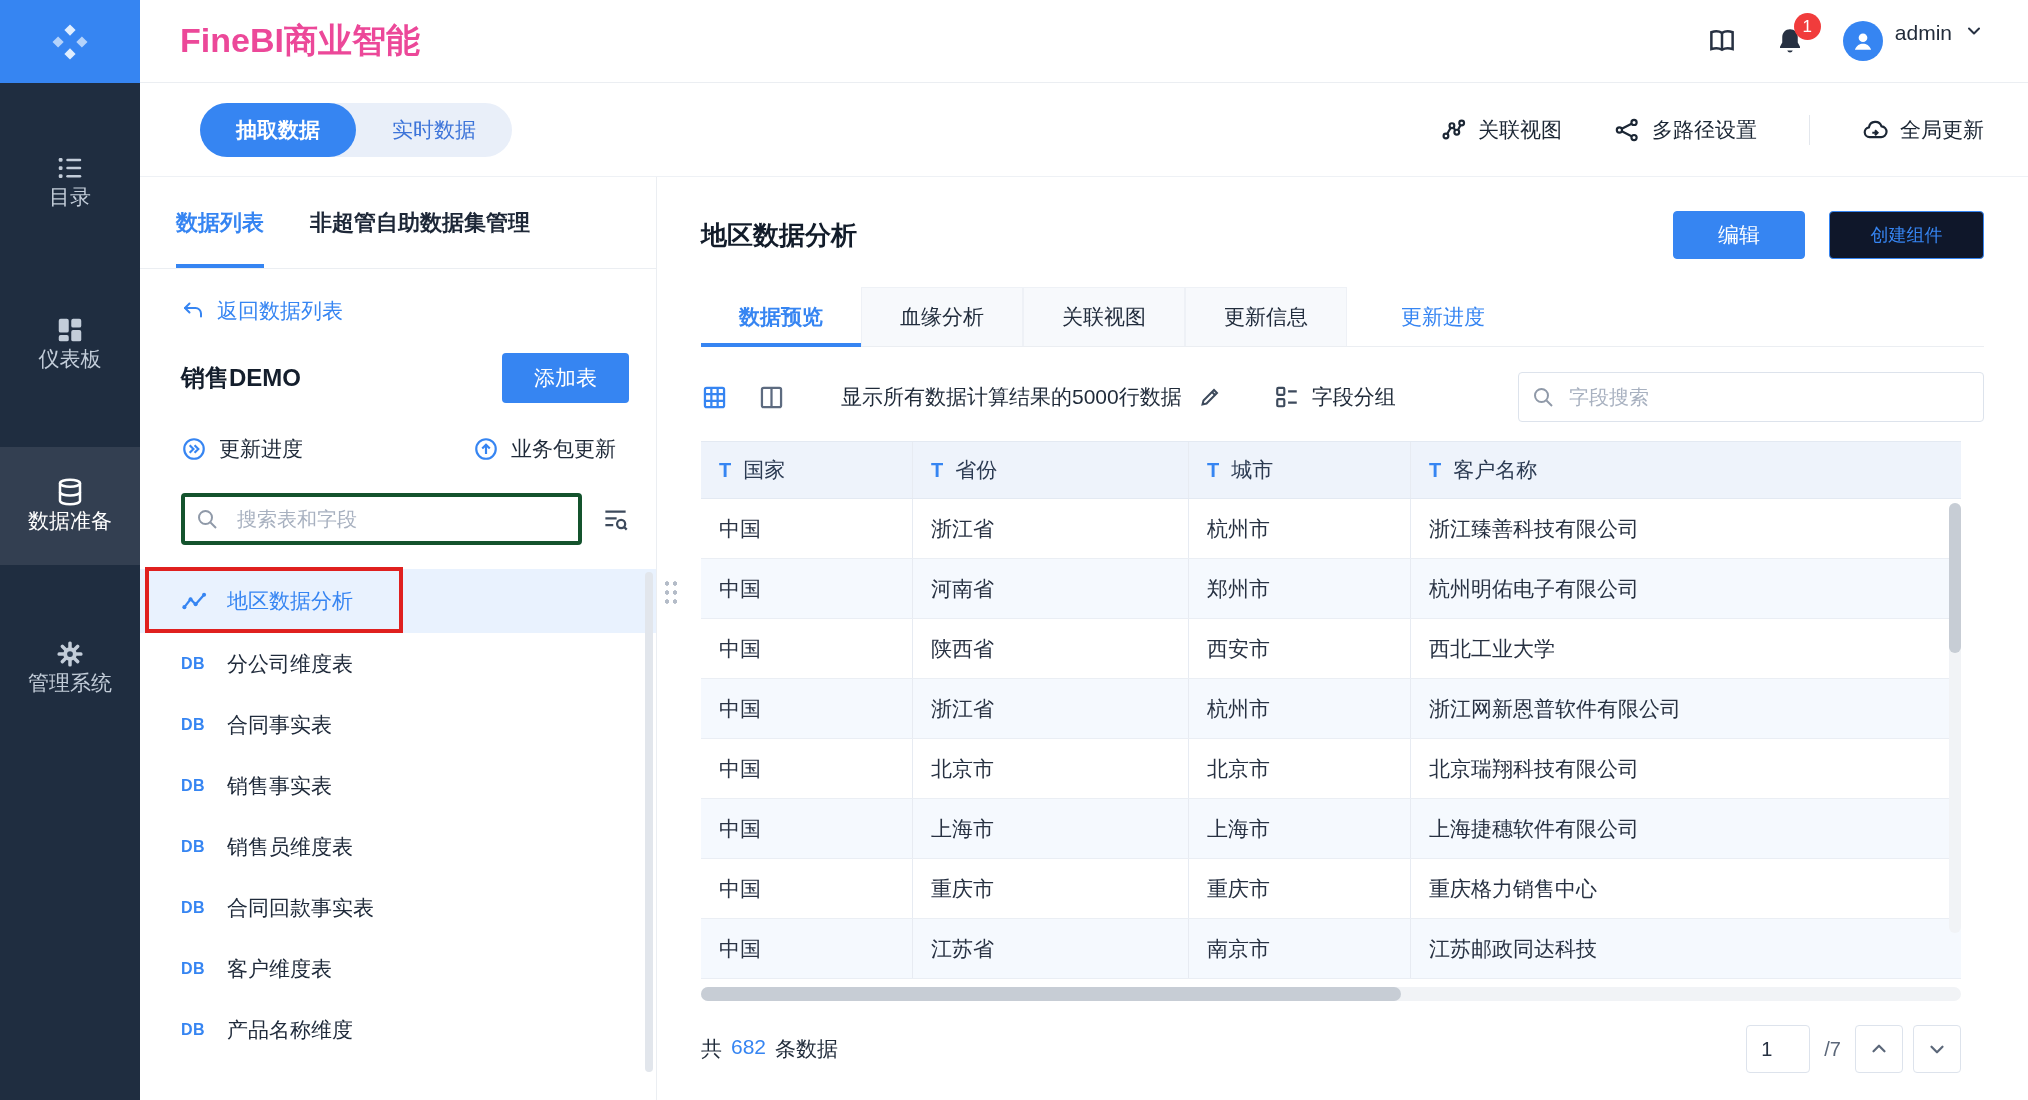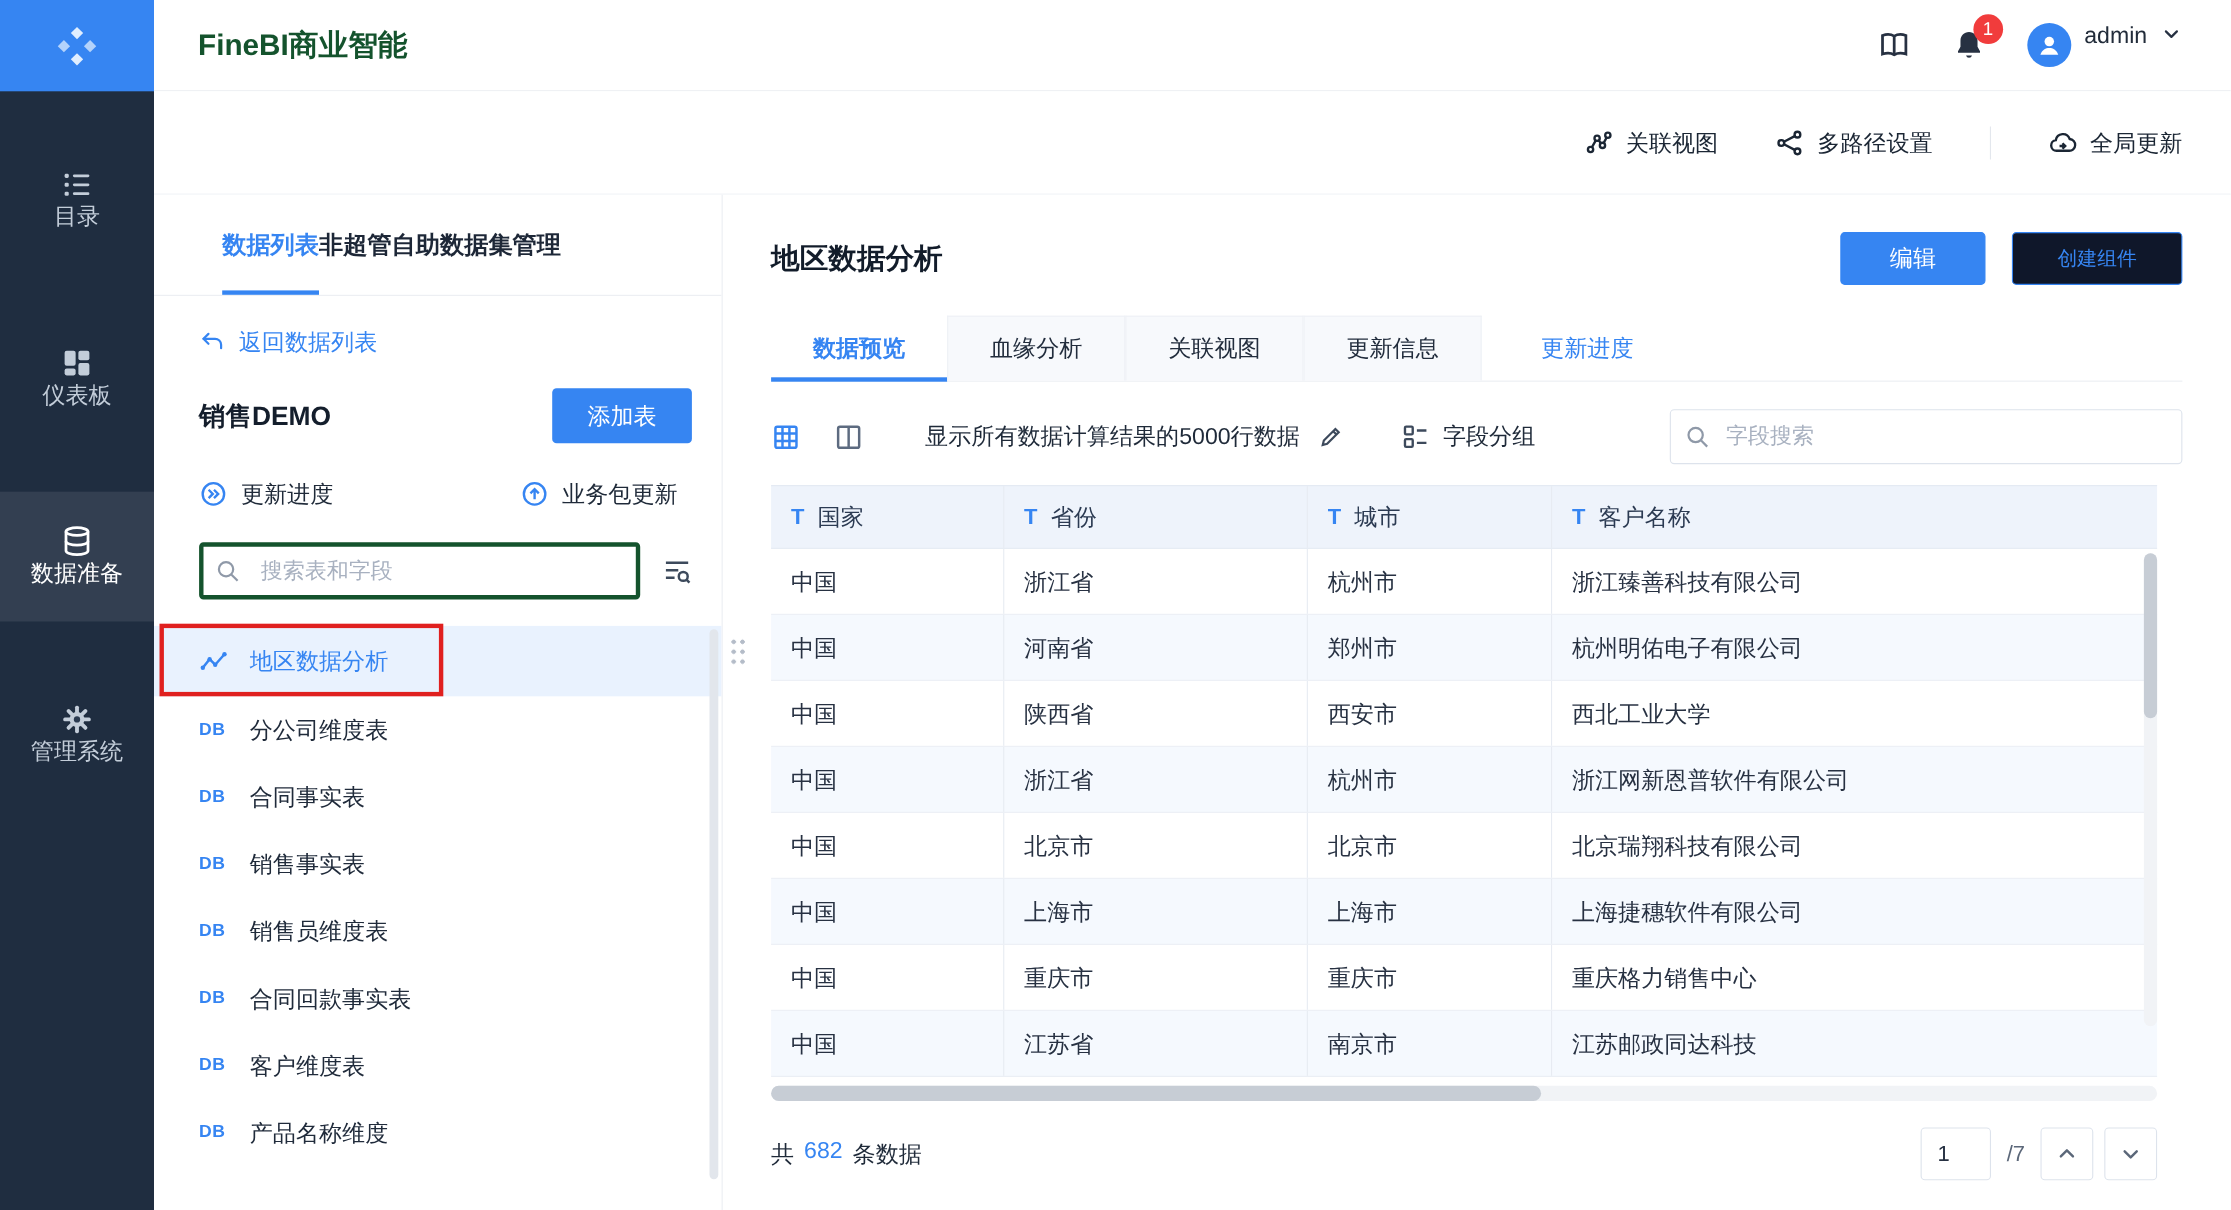--- a/index.html
+++ b/index.html
@@ -11,41 +11,41 @@
   .sidebar { width:140px; flex:0 0 140px; background:#1f2d40; display:flex; flex-direction:column; }
   .logo { height:83px; flex:0 0 83px; background:#3685f2; display:flex; align-items:center; justify-content:center; cursor:pointer; }
   .nav { padding-top:40px; display:flex; flex-direction:column; }
   .nav-item { display:flex; flex-direction:column; align-items:center; padding:30px 0; margin-bottom:44px; color:#c3cdd9; cursor:pointer;text-align:right; }
   .nav-label { font-size:21px; }
   .nav-item.active { background:rgba(255,255,255,.09); color:#fff; }
 
   
   .right-col { flex:1; display:flex; flex-direction:column; min-width:0; }
   .topbar { height:83px; flex:0 0 83px; display:flex; align-items:center; padding:0 44px 0 40px; border-bottom:1px solid #ebeef2; background:#fff; }
-  .app-title { font-size:27px; font-weight:bold; color:#14532d; }
+  .app-title { font-size:34px; font-weight:bold; color:#ec4899; }
   .topbar-right { margin-left:auto; display:flex; align-items:center; gap:38px; }
   .icon-btn { position:relative; color:#273142; cursor:pointer; display:flex; }
   .badge { position:absolute; top:-13px; right:-16px; min-width:27px; height:27px; padding:0 6px; border-radius:14px; background:#f13c3c; color:#fff; font-size:17px; display:flex; align-items:center; justify-content:center; }
   .user-wrap { display:flex; align-items:flex-start; gap:12px; cursor:pointer; }
   .avatar { width:40px; height:40px; border-radius:50%; background:#3685f2; display:flex; align-items:center; justify-content:center; overflow:hidden; }
   .user-name { font-size:21px; color:#222c3a; }
 
   .subbar { height:94px; flex:0 0 94px; display:flex; align-items:center; padding:0 44px 0 60px; border-bottom:1px solid #eef1f5; background:#fff; }
   .mode-toggle { display:flex; background:#e9eff9; border-radius:28px; height:54px; align-items:center; }
   .mode-tab { padding:0 36px; height:54px; line-height:54px; font-size:21px; border-radius:28px; color:#3d74d9; cursor:pointer; }
   .mode-tab.active { background:#3685f2; color:#fff; font-weight:bold; }
   .subbar-actions { margin-left:auto; display:flex; align-items:center; gap:52px; }
   .subbar-action { display:flex; align-items:center; gap:12px; font-size:21px; color:#1b2634; cursor:pointer; }
   .subbar-sep { width:1px; height:30px; background:#e3e7ed; }
 
   .content { flex:1; display:flex; min-height:0; position:relative; background:#fff; }
 
   
   .left-panel { width:517px; flex:0 0 517px; border-right:1px solid #ebeef2; position:relative; overflow:hidden; }
-  .lp-tabs { display:flex; padding-left:62px; height:92px; border-bottom:1px solid #ebeef2; }
+  .lp-tabs { display:flex; gap:46px; padding-left:36px; height:92px; border-bottom:1px solid #ebeef2; }
   .lp-tab { position:relative; display:flex; align-items:center; font-size:22px; font-weight:bold; color:#1d2737; cursor:pointer; }
   .lp-tab.active { color:#3685f2; }
   .lp-tab.active::after { content:""; position:absolute; left:0; right:0; bottom:0; height:4px; background:#3685f2; }
   .back-row { margin:28px 0 0 41px; display:flex; align-items:center; gap:12px; color:#3685f2; font-size:21px; cursor:pointer; }
   .pkg-row { margin:28px 27px 0 41px; display:flex; align-items:center; justify-content:space-between; }
   .pkg-name { font-size:24px; font-weight:bold; color:#141e2c; }
   .btn-primary { background:#3685f2; color:#fff; border:none; border-radius:4px; font-size:21px; height:50px; padding:0 32px; cursor:pointer; font-family:inherit; }
   .upd-row { margin:32px 40px 0 41px; display:flex; align-items:center; justify-content:space-between; }
   .upd-link { display:flex; align-items:center; gap:12px; font-size:21px; color:#1f2a39; cursor:pointer; }
   .search-row { margin:30px 27px 0 41px; display:flex; align-items:center; gap:20px; }
@@ -205,20 +205,24 @@
           </span>
           <span class="user-name">admin</span>
           <svg viewBox="0 0 24 24" width="20" height="20" fill="none" stroke="#273142" stroke-width="2.4" stroke-linecap="round" stroke-linejoin="round">
               <path d="M6 9l6 6 6-6"></path>
             </svg>
         </span>
       </div>
     </header>
 
     <div class="subbar">
+      <div class="mode-toggle">
+        <div class="mode-tab active">抽取数据</div>
+        <div class="mode-tab">实时数据</div>
+      </div>
       <div class="subbar-actions">
         <span class="subbar-action">
           <svg viewBox="0 0 24 24" width="26" height="26" fill="none" stroke="#1b2634" stroke-width="2">
               <path d="M5.5 17.5L11 8l4.5 6L20 5.5"></path>
               <circle cx="5.5" cy="17.5" r="2.2" fill="#fff"></circle>
               <circle cx="11" cy="8" r="2.2" fill="#fff"></circle>
               <circle cx="15.5" cy="14" r="2.2" fill="#fff"></circle>
               <circle cx="20" cy="5.5" r="2.2" fill="#fff"></circle>
             </svg>
           <span>关联视图</span>

